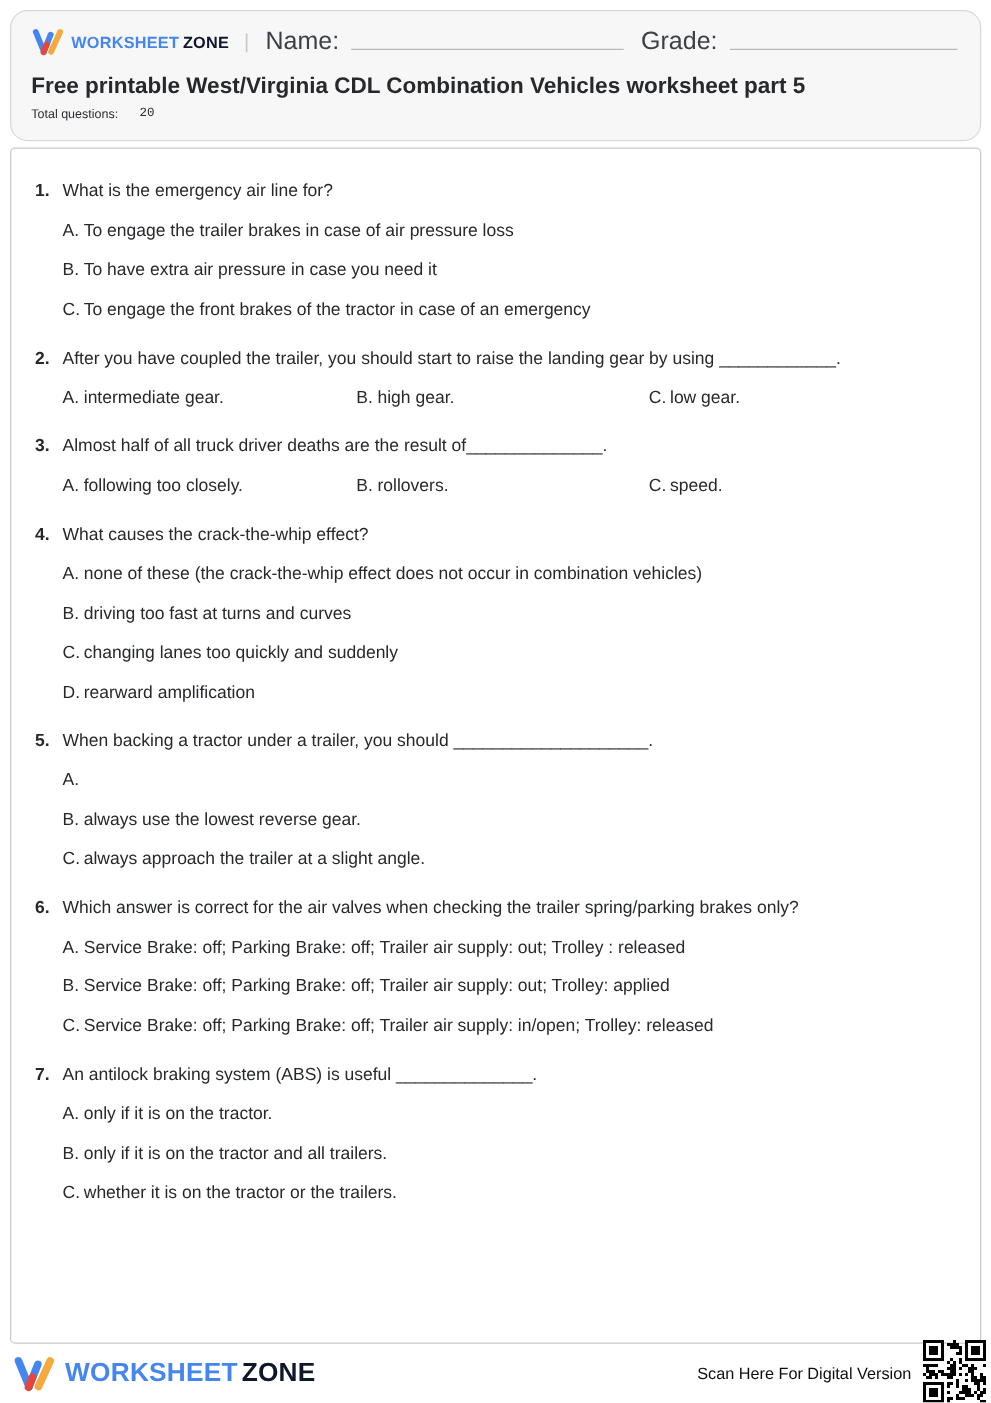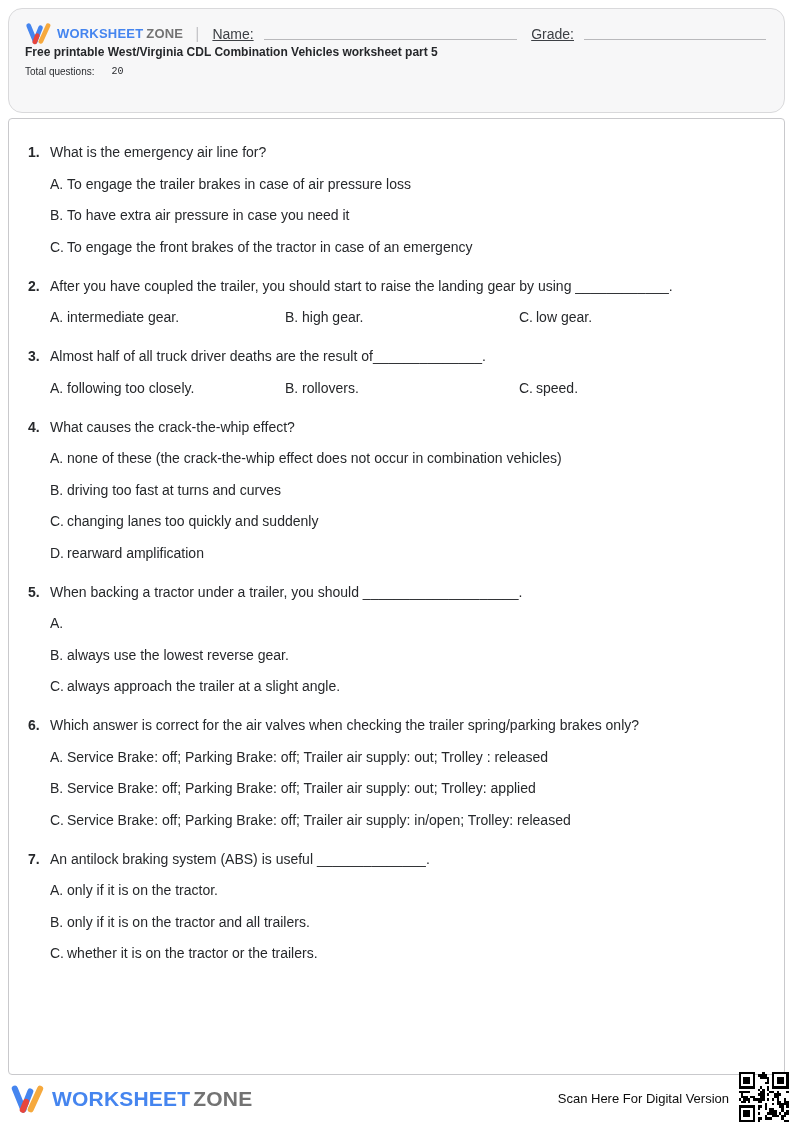--- a/index.html
+++ b/index.html
@@ -21,27 +21,27 @@
     border: 1px solid #d9d9db;
     border-radius: 14px;
     padding: 13px 18px 0 16px;
   }
   .top-row { display: flex; align-items: center; }
   .brand { display: flex; align-items: center; }
   .brand svg { display: block; }
   .brand-text { margin-left: 6px; font-weight: bold; letter-spacing: .2px; white-space: nowrap; }
   .header-card .brand-text { font-size: 13px; }
   .brand-word1 { color: #4585ef; }
-  .brand-word2 { color: #737373; margin-left: 3px; }
+  .brand-word2 { color: #0f172a; margin-left: 3px; }
   .hdr-divider { color: #c6c6ca; font-size: 16px; margin: 0 13px 0 12px; font-weight: 300; }
-  .field-label { font-size: 14px; color: #3d4045; white-space: nowrap; text-decoration: underline; }
+  .field-label { font-size: 20px; color: #3d4045; white-space: nowrap; }
   .write-line { border-bottom: 1.5px solid #b9b9bc; height: 13px; }
   .name-line { flex: 1; margin: 0 14px 0 10px; }
   .grade-line { width: 182px; margin-left: 10px; }
-  .ws-title { font-size: 12px; font-weight: bold; color: #26282b; }
+  .ws-title { margin-top: 13px; font-size: 18px; font-weight: bold; color: #26282b; }
   .total-row { margin-top: 7px; font-size: 10px; color: #2b2d31; display: flex; }
   .total-value { margin-left: 17px; font-family: Liberation Mono, monospace; }
 
   
   .main-card {
     position: absolute; left: 8px; top: 118px;
     width: 777px; height: 957px;
     background: #ffffff;
     border: 1px solid #c9c9cc;
     border-radius: 4px;

